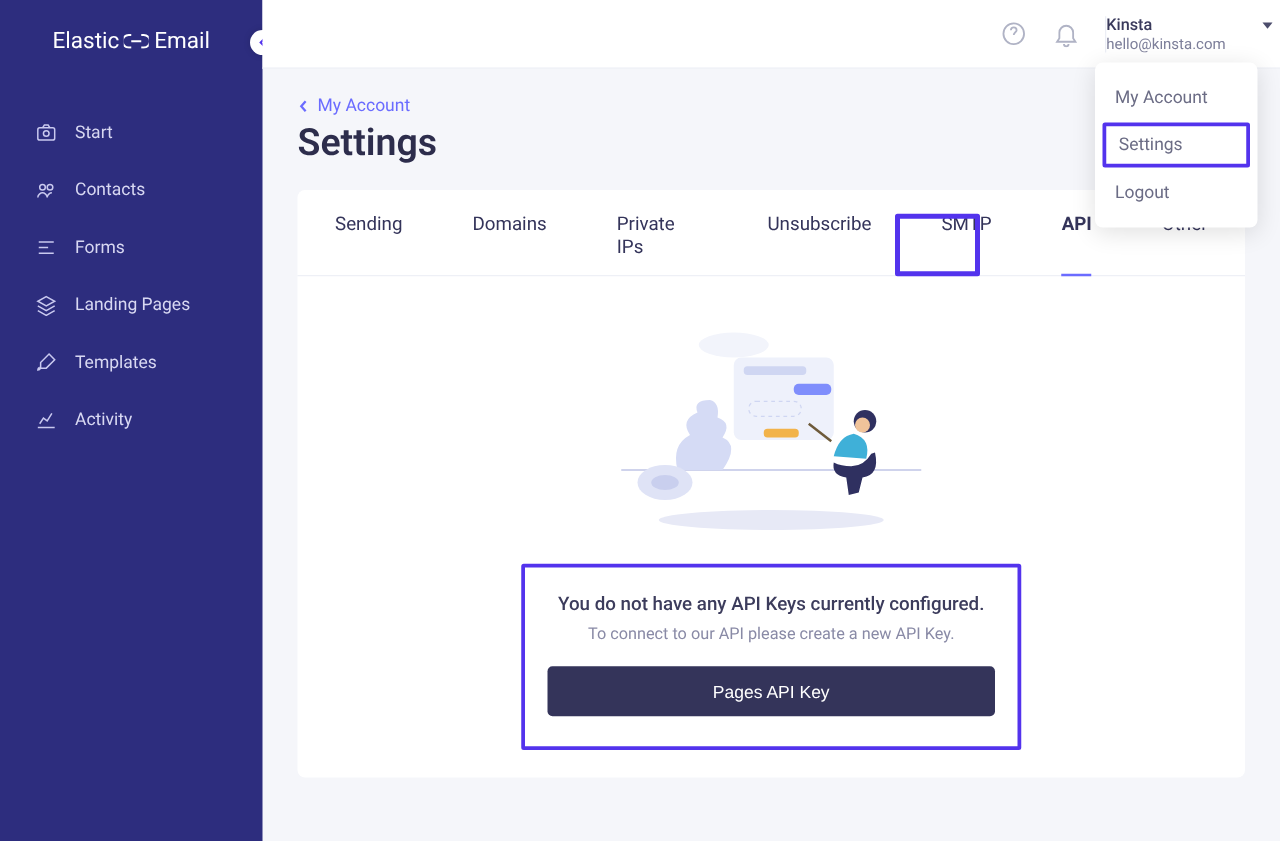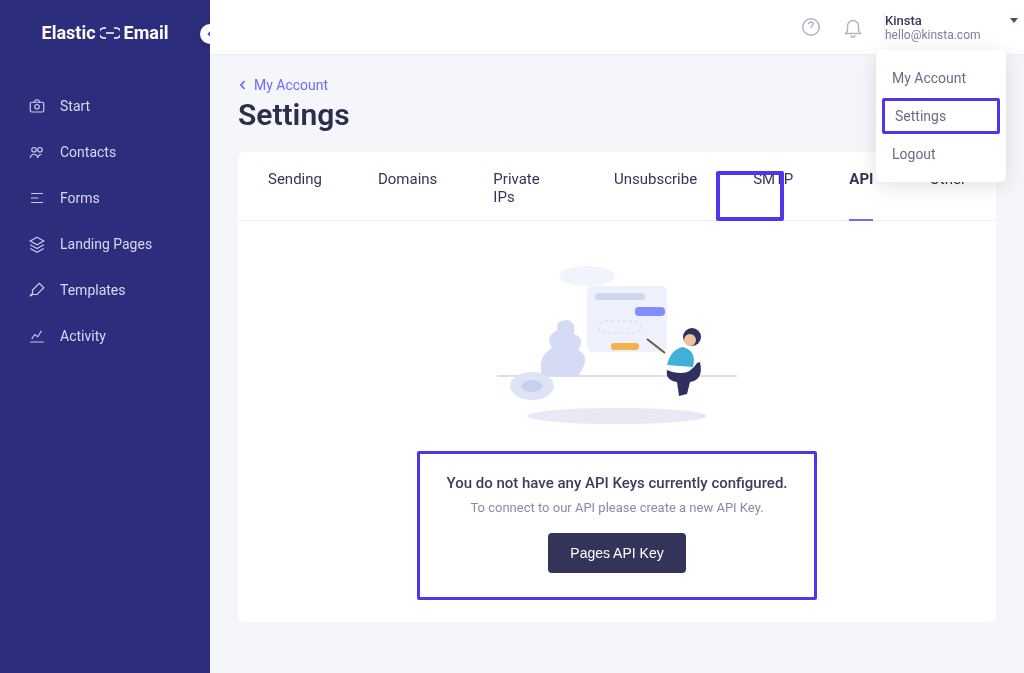--- a/index.html
+++ b/index.html
@@ -1,19 +1,19 @@
 <!DOCTYPE html>
 <html><head>
 <meta charset="utf-8">
 <style>
 * { margin: 0; padding: 0; box-sizing: border-box; }
 body { font-family: -apple-system, BlinkMacSystemFont, "Segoe UI", Roboto, sans-serif; background: #f5f6fa; width: 1024px; height: 673px; overflow: hidden; position: relative; }
 .app { display: flex; height: 100%; }
 .sidebar { width: 210px; background: #2d2d7e; color: #fff; padding-top: 22px; position: relative; flex-shrink: 0; }
-.logo { display: flex; align-items: center; justify-content: center; margin-bottom: 40px; font-weight: 700; font-size: 18px; color: #fff; }
+.logo { display: flex; align-items: center; justify-content: center; margin-bottom: 40px; font-weight: 400; font-size: 18px; color: #fff; }
 .logo svg { margin: 0 4px; }
 .collapse-btn { position: absolute; top: 24px; right: -10px; width: 20px; height: 20px; border-radius: 50%; background: #fff; display: flex; align-items: center; justify-content: center; box-shadow: 0 0 6px rgba(0,0,0,0.15); cursor: pointer; }
 .nav-item { display: flex; align-items: center; padding: 14px 28px; color: #d8d8f2; font-size: 14px; cursor: pointer; gap: 14px; }
 .nav-item .icon { width: 18px; height: 18px; stroke: #c9c9ef; stroke-width: 1.6; fill: none; flex-shrink: 0; }
 .main { flex: 1; display: flex; flex-direction: column; background: #f5f6fa; }
 .topbar { height: 55px; background: #fff; border-bottom: 1px solid #eceef5; display: flex; align-items: center; justify-content: flex-end; padding: 0 20px; gap: 20px; position: relative; }
 .topicon { width: 22px; height: 22px; stroke: #b0b3c5; stroke-width: 1.6; fill: none; cursor: pointer; }
 .account { border-left: 1px solid #eceef5; display: flex; flex-direction: column; font-size: 13px; color: #3a3a5c; min-width: 120px; position: relative; cursor: pointer; }
 .account .name { font-weight: 500; }
 .account .email { color: #7d7f9a; font-size: 12px; }
@@ -25,21 +25,21 @@
 .breadcrumb { display: flex; align-items: center; color: #6b6cff; font-size: 14px; gap: 6px; cursor: pointer; margin-bottom: 4px; }
 .page-title { font-size: 30px; font-weight: 600; color: #2d2d4c; margin-bottom: 20px; }
 .card { background: #fff; border-radius: 6px; min-height: 470px; position: relative; }
 .tabs { display: flex; gap: 56px; padding: 18px 30px 0 30px; border-bottom: 1px solid #eef0f6; }
 .tab { font-size: 15px; color: #34345a; padding-bottom: 14px; cursor: pointer; }
 .tab.active { color: #34345a; font-weight: 700; position: relative; }
 .tab-highlight-box { position: absolute; border: 4px solid #5333ed; top: 171px; left: 716px; width: 68px; height: 50px; border-radius: 2px; pointer-events: none; }
 .tab.active::after { content: ""; position: absolute; left: 0; right: 0; bottom: -1px; height: 2px; background: #6b6cff; }
 .empty-area { display: flex; flex-direction: column; align-items: center; padding-top: 40px; }
 .illustration { width: 260px; height: 170px; position: relative; }
-.msg-box { border: 3px solid #5333ed; width: 400px; margin-top: 20px; padding: 20px 18px 24px 18px; display: flex; flex-direction: column; align-items: center; border-radius: 2px; }
+.msg-box { border: 3px solid #5333ed; width: 400px; margin-top: 20px; padding: 20px 18px 24px 18px; display: flex; flex-direction: column; border-radius: 2px; }
 .msg-title { font-size: 15px; color: #3c3c5c; font-weight: 500; margin-bottom: 8px; text-align: center; }
 .msg-sub { font-size: 13px; color: #898aa6; text-align: center; margin-bottom: 18px; }
 .create-btn { background: #34345a; color: #fff; border: none; padding: 12px 22px; border-radius: 4px; font-size: 14px; cursor: pointer; }
 </style>
 </head>
 <body>
 
 <div class="app">
   <div class="sidebar">
     <div class="logo">

